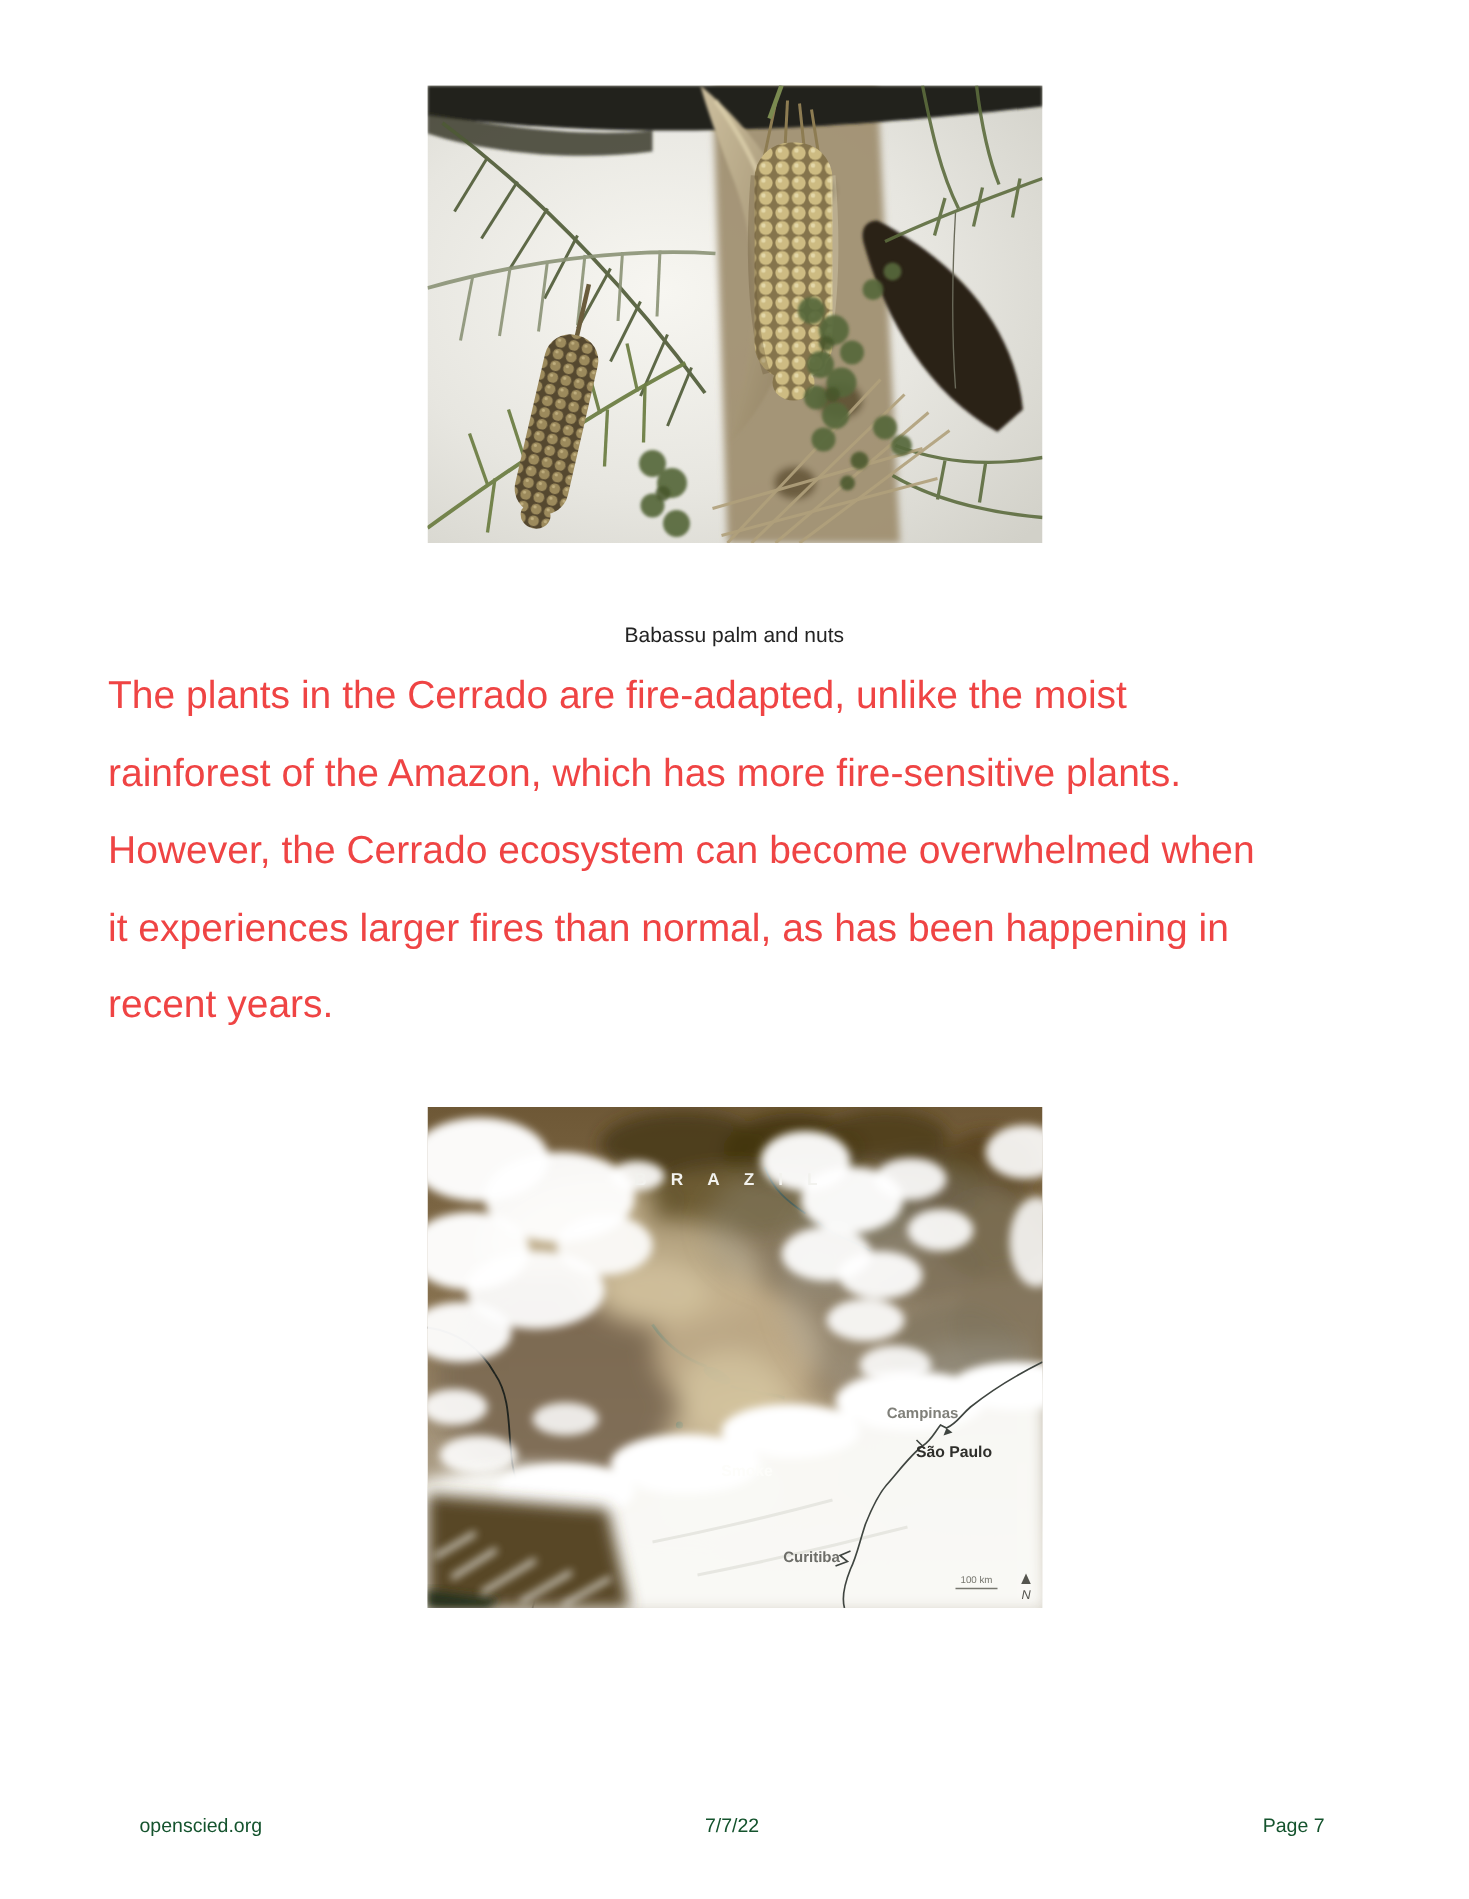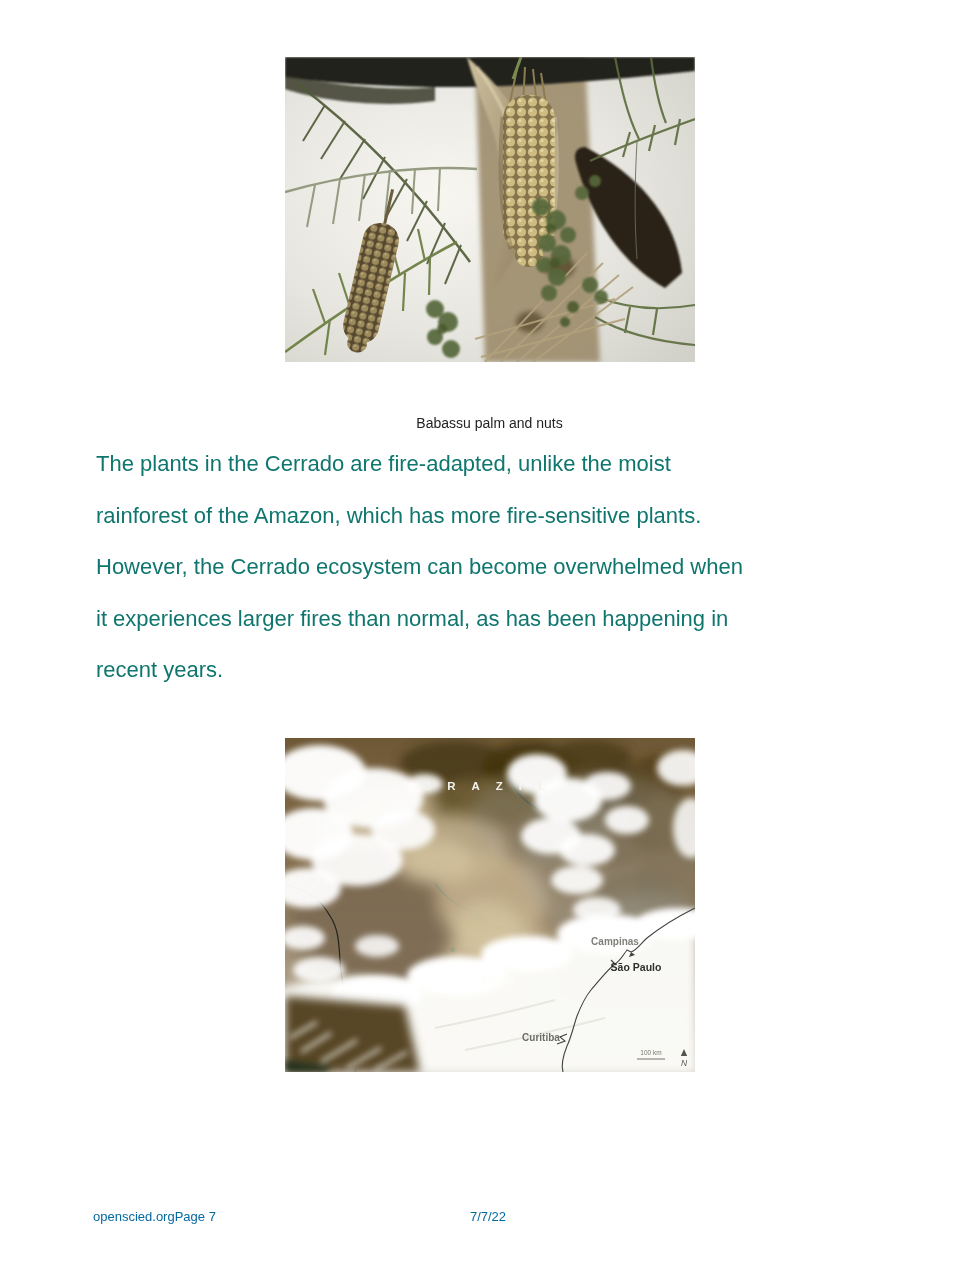--- a/index.html
+++ b/index.html
@@ -3,29 +3,29 @@
 <meta charset="utf-8">
 <style>
   html,body{margin:0;padding:0;background:#fff;}
   .page{position:relative;width:979px;height:1266px;background:#ffffff;overflow:hidden;
         font-family:"Liberation Sans",sans-serif;color:#1e1e1e;}
   .fig{position:absolute;left:285px;width:410px;}
   .fig svg{display:block;}
   .fig1{top:57px;height:305px;}
   .fig1-caption{position:absolute;left:0;right:0;top:365px;text-align:center;
         font-size:14px;line-height:20px;color:#232323;margin-top:48px;}
-  .para{position:absolute;left:96px;top:438px;width:860px;font-size:22px;line-height:51.6px;
-        color:#0f766e;white-space:pre;}
+  .para{position:absolute;left:72px;top:438px;width:860px;font-size:26px;line-height:51.6px;
+        color:#ef4444;white-space:pre;}
   .fig2{top:738px;height:370px;}
   .fig2-caption{position:absolute;left:60px;right:60px;top:1075px;text-align:center;
         font-size:20px;line-height:41px;color:#1e1e1e;}
   .fig2-caption .cap-line{display:block;}
   .link{color:#4a8aa4;cursor:pointer;}
   .footer{position:absolute;left:93px;right:96px;top:1208px;font-size:13px;line-height:18px;
-        color:#0369a1;display:flex;}
+        color:#14532d;display:flex;justify-content:space-between;}
   .footer .center{position:absolute;left:0;right:0;text-align:center;}
   svg text{font-family:"Liberation Sans",sans-serif;}
 </style>
 </head>
 <body>
 
 <div class="page">
 
   <div class="fig fig1">
     <svg width="410" height="305" viewBox="0 0 410 305">

